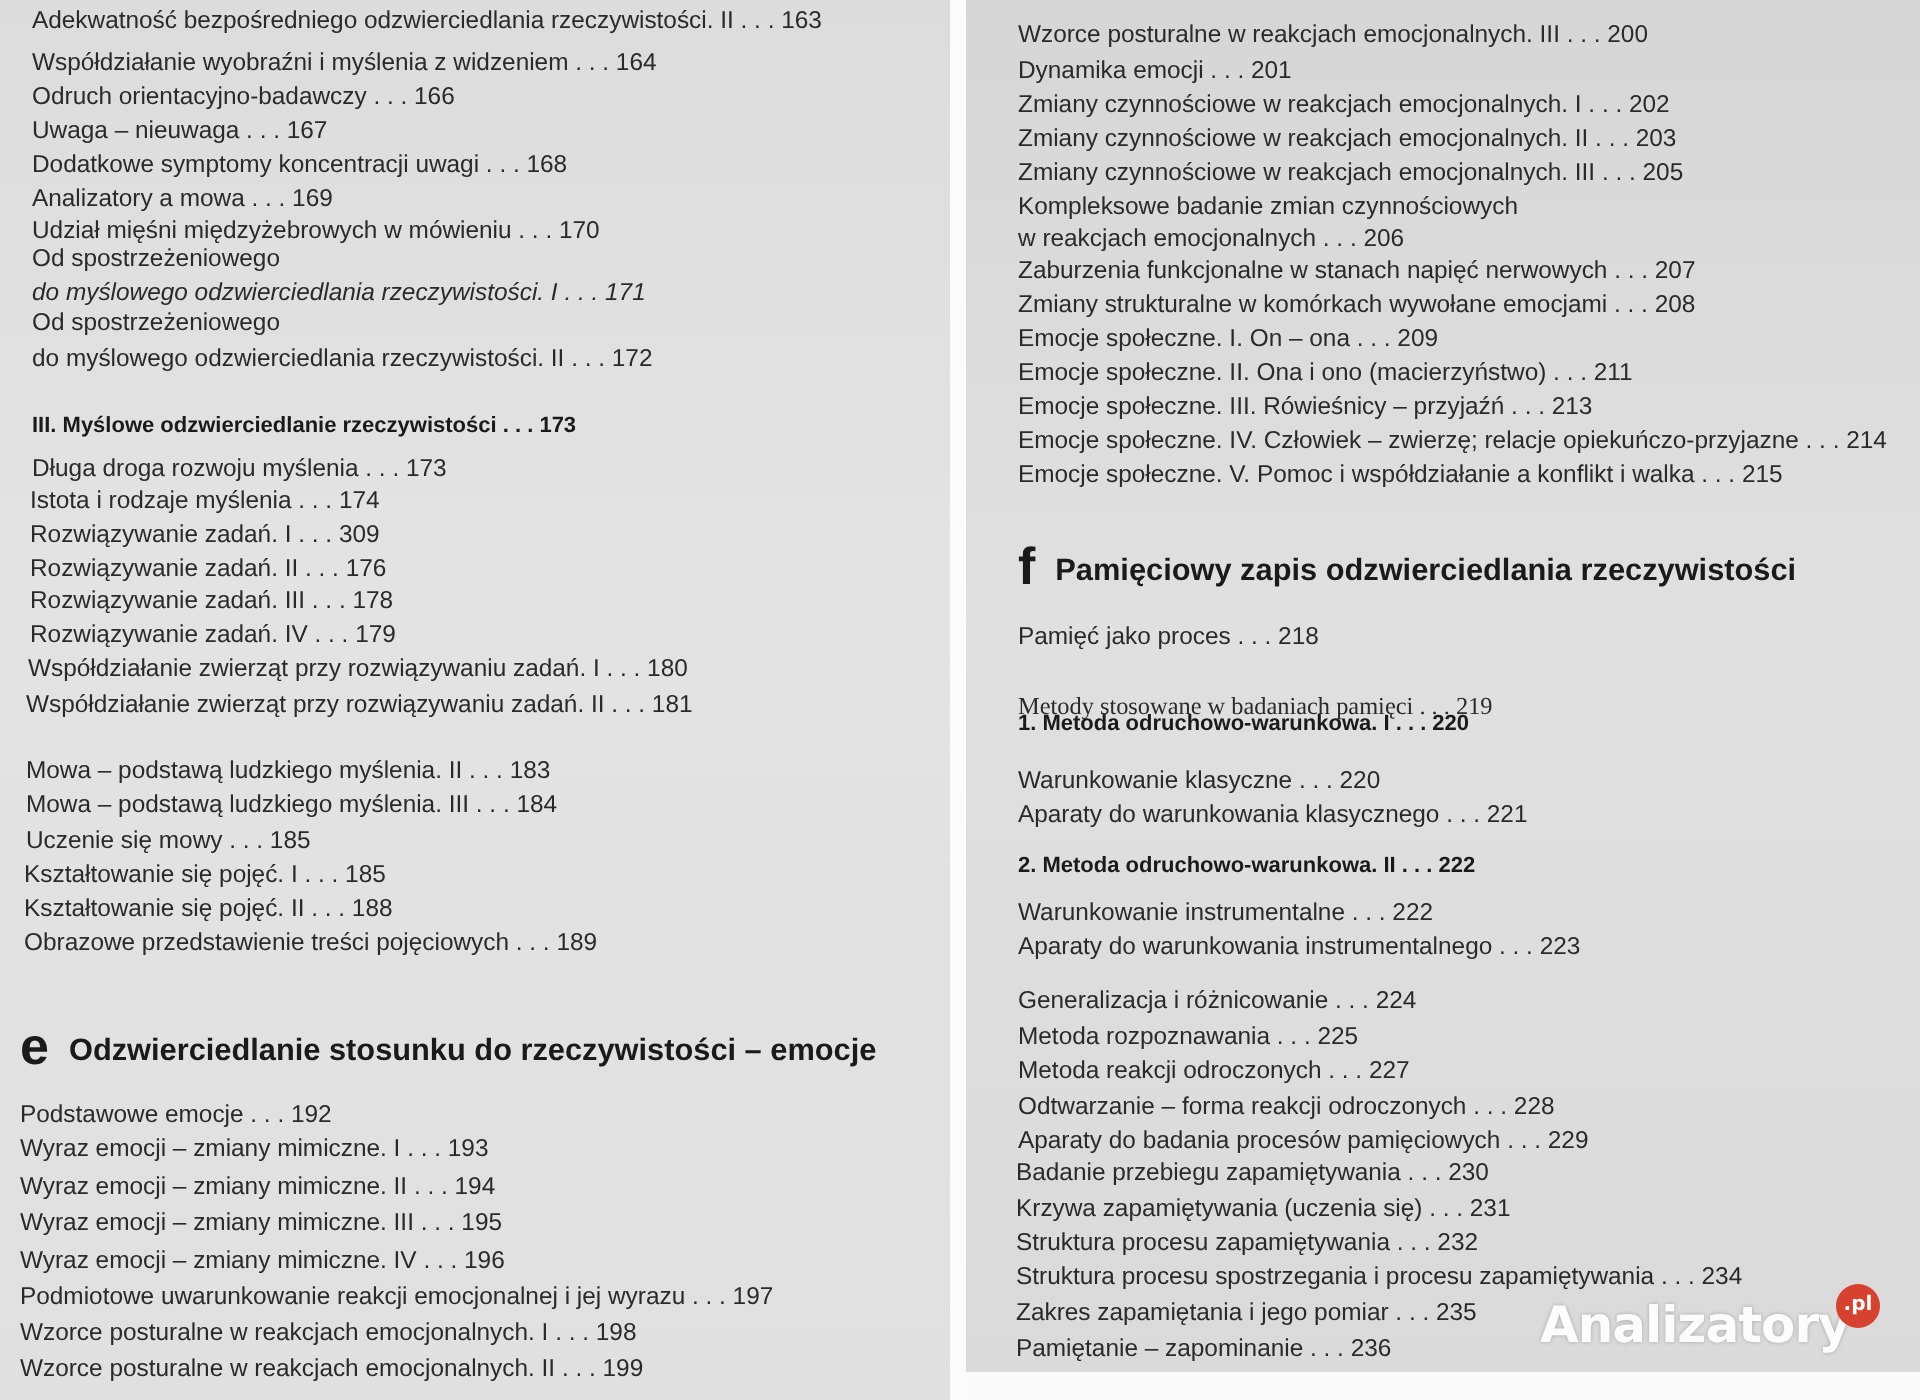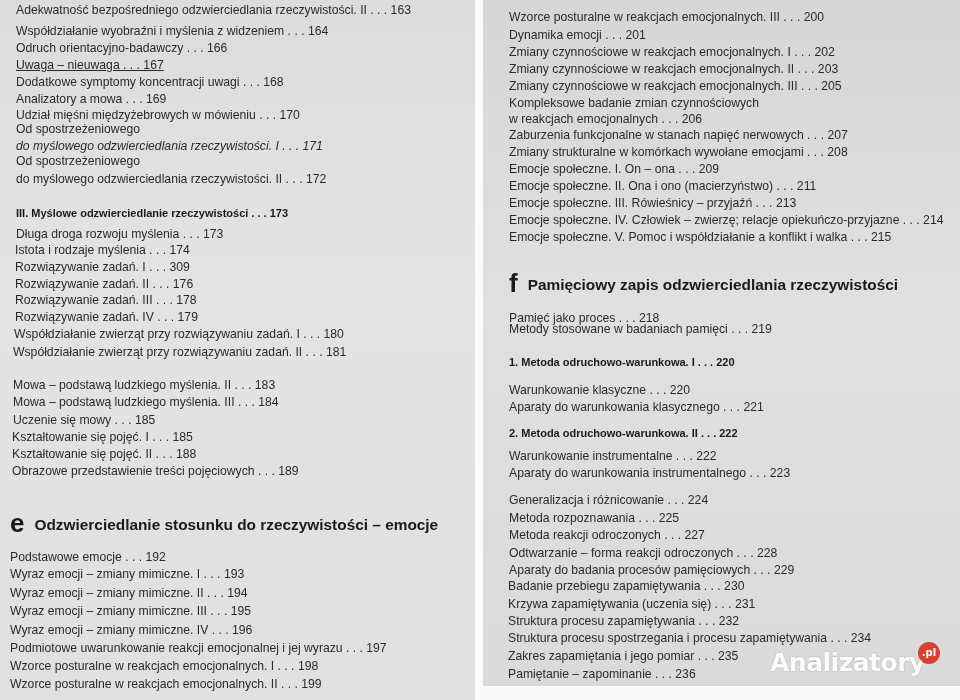--- a/index.html
+++ b/index.html
@@ -57,21 +57,21 @@
     text-align: center; line-height: 22px;
   }
 </style>
 </head>
 <body>
 
 <div class="page page-left" id="left">
     <div class="line" style="left: 16px; top: 2px;">Adekwatność bezpośredniego odzwierciedlania rzeczywistości. II . . . 163</div>
     <div class="line" style="left: 16px; top: 23px;">Współdziałanie wyobraźni i myślenia z widzeniem . . . 164</div>
     <div class="line" style="left: 16px; top: 40px;">Odruch orientacyjno-badawczy . . . 166</div>
-    <div class="line" style="left: 16px; top: 57px; text-decoration: underline;">Uwaga – nieuwaga . . . 167</div>
+    <div class="line" style="left: 16px; top: 57px;">Uwaga – nieuwaga . . . 167</div>
     <div class="line" style="left: 16px; top: 74px;">Dodatkowe symptomy koncentracji uwagi . . . 168</div>
     <div class="line" style="left: 16px; top: 91px;">Analizatory a mowa . . . 169</div>
     <div class="line" style="left: 16px; top: 107px;">Udział mięśni międzyżebrowych w mówieniu . . . 170</div>
     <div class="line" style="left: 16px; top: 121px;">Od spostrzeżeniowego</div>
     <div class="line" style="left: 16px; top: 138px; font-style: italic;">do myślowego odzwierciedlania rzeczywistości. I . . . 171</div>
     <div class="line" style="left: 16px; top: 153px;">Od spostrzeżeniowego</div>
     <div class="line" style="left: 16px; top: 171px;">do myślowego odzwierciedlania rzeczywistości. II . . . 172</div>
     <div class="line heading" style="left: 16px; top: 205px;">III. Myślowe odzwierciedlanie rzeczywistości  . . .  173</div>
     <div class="line" style="left: 16px; top: 226px;">Długa droga rozwoju myślenia . . . 173</div>
     <div class="line" style="left: 15px; top: 242px;">Istota i rodzaje myślenia . . . 174</div>
@@ -108,21 +108,21 @@
     <div class="line" style="left: 26px; top: 111px;">w reakcjach emocjonalnych . . . 206</div>
     <div class="line" style="left: 26px; top: 127px;">Zaburzenia funkcjonalne w stanach napięć nerwowych . . . 207</div>
     <div class="line" style="left: 26px; top: 144px;">Zmiany strukturalne w komórkach wywołane emocjami . . . 208</div>
     <div class="line" style="left: 26px; top: 161px;">Emocje społeczne. I. On – ona . . . 209</div>
     <div class="line" style="left: 26px; top: 178px;">Emocje społeczne. II. Ona i ono (macierzyństwo) . . . 211</div>
     <div class="line" style="left: 26px; top: 195px;">Emocje społeczne. III. Rówieśnicy – przyjaźń . . . 213</div>
     <div class="line" style="left: 26px; top: 212px;">Emocje społeczne. IV. Człowiek – zwierzę; relacje opiekuńczo-przyjazne . . . 214</div>
     <div class="line" style="left: 26px; top: 229px;">Emocje społeczne. V. Pomoc i współdziałanie a konflikt i walka . . . 215</div>
     <div class="chapter" style="left: 26px; top: 268px;"><span class="letter">f</span><span class="title">Pamięciowy zapis odzwierciedlania rzeczywistości</span></div>
     <div class="line" style="left: 26px; top: 310px;">Pamięć jako proces . . . 218</div>
-    <div class="line" style="left: 26px; top: 321px;">Metody stosowane w badaniach pamięci . . . 219</div>
+    <div class="line" style="left: 26px; top: 345px; font-family: Liberation Serif, serif;">Metody stosowane w badaniach pamięci . . . 219</div>
     <div class="line heading" style="left: 26px; top: 354px;">1. Metoda odruchowo-warunkowa. I . . . 220</div>
     <div class="line" style="left: 26px; top: 382px;">Warunkowanie klasyczne . . . 220</div>
     <div class="line" style="left: 26px; top: 399px;">Aparaty do warunkowania klasycznego . . . 221</div>
     <div class="line heading" style="left: 26px; top: 425px;">2. Metoda odruchowo-warunkowa. II . . . 222</div>
     <div class="line" style="left: 26px; top: 448px;">Warunkowanie instrumentalne . . . 222</div>
     <div class="line" style="left: 26px; top: 465px;">Aparaty do warunkowania instrumentalnego . . . 223</div>
     <div class="line" style="left: 26px; top: 492px;">Generalizacja i różnicowanie . . . 224</div>
     <div class="line" style="left: 26px; top: 510px;">Metoda rozpoznawania . . . 225</div>
     <div class="line" style="left: 26px; top: 527px;">Metoda reakcji odroczonych . . . 227</div>
     <div class="line" style="left: 26px; top: 545px;">Odtwarzanie – forma reakcji odroczonych . . . 228</div>

